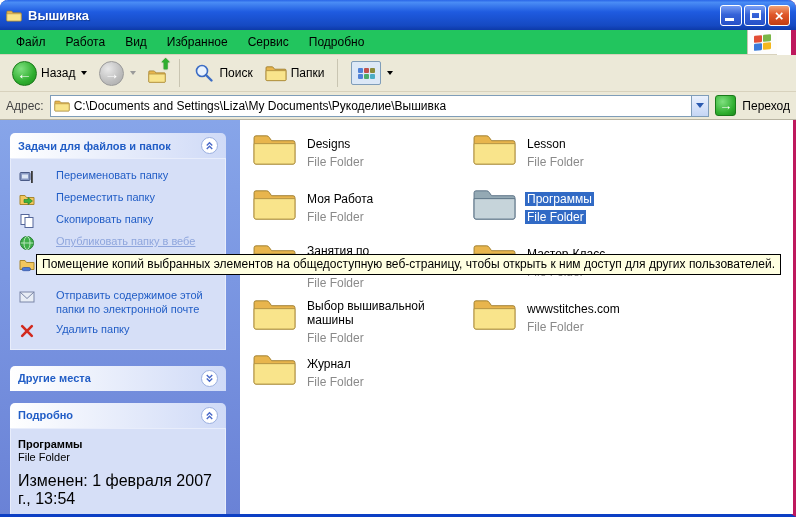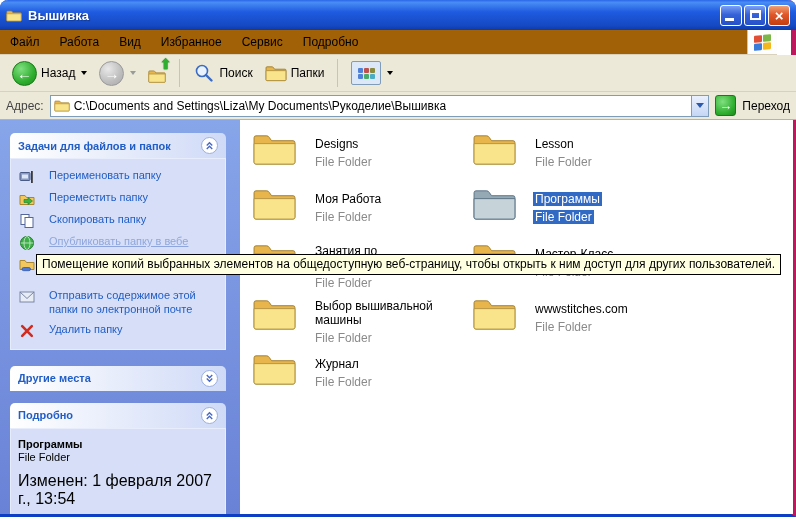--- a/index.html
+++ b/index.html
@@ -17,22 +17,22 @@
     text-shadow:1px 1px 1px #123a94; flex:1; }
   .win-btn { width:22px; height:21px; border:1px solid #fff; border-radius:3px; margin-left:2px;
     display:flex; align-items:center; justify-content:center; position:relative;
     background:linear-gradient(180deg,#7aa0f5,#3663d8 45%,#2650c8); }
   .win-btn.close { background:linear-gradient(180deg,#f0a173,#e0572a 45%,#c23d12); }
   .glyph-min { position:absolute; left:4px; bottom:4px; width:9px; height:3px; background:#fff; }
   .glyph-max { width:11px; height:10px; border:2px solid #fff; border-top-width:3px; }
   .glyph-close { color:#fff; font-weight:bold; font-size:15px; line-height:1; }
 
   
-  .menubar { position:absolute; left:-3px; top:30px; width:777px; height:25px; background:#a16207;
-    border-bottom:1px solid #d8d2bd; display:flex; align-items:center; }
+  .menubar { position:absolute; left:-3px; top:30px; width:777px; height:25px; background:#22c55e;
+    border-bottom:1px solid #d8d2bd; display:flex; align-items:center; padding-left:6px; }
   .menu-item { font-size:12px; color:#000; padding:4px 10px; cursor:default; }
   .winlogo-box { position:absolute; right:0; top:0; width:30px; height:24px; background:#fdfdfd;
     border-left:1px solid #c9c5b2; display:flex; align-items:center; justify-content:center; }
   .winflag { width:17px; height:15px; display:grid; grid-template-columns:8px 8px; grid-template-rows:7px 7px;
     gap:1px; transform:skewY(-6deg); }
   .winflag span { border-radius:1px; }
   .wf-r{background:#e14e36}.wf-g{background:#7ab648}.wf-b{background:#3a7ad9}.wf-y{background:#f3b71e}
 
   
   .toolbar { position:absolute; left:-3px; top:55px; width:796px; height:37px; background:#ece9d8;
@@ -85,21 +85,21 @@
   .panel { width:216px; margin:0 0 0 10px; }
   .panel-header { height:25px; border-radius:5px 5px 0 0;
     background:linear-gradient(90deg,#ffffff 0%,#cfdaf7 100%);
     display:flex; align-items:center; justify-content:space-between; padding:0 8px; }
   .panel-title { color:#215dc6; font-weight:bold; font-size:11px; }
   .chev-btn { width:17px; height:17px; border-radius:50%; background:#fff; border:1px solid #9aafe0;
     display:flex; align-items:center; justify-content:center; }
   .panel-body { background:#d6dff7; box-shadow:inset 0 0 0 1px rgba(255,255,255,.45); padding:8px 6px; }
 
   .task-list { list-style:none; }
-  .task-item { display:flex; align-items:flex-start; gap:14px; padding:3px 2px; position:relative; }
+  .task-item { display:flex; align-items:flex-start; gap:21px; padding:3px 2px; position:relative; }
   .task-icon { width:17px; height:16px; flex:0 0 17px; display:flex; align-items:center; justify-content:center; }
   .task-label { font-size:11px; color:#215dc6; line-height:1.25; }
   .task-item.hovered .task-label { color:#8fa6dd; text-decoration:underline; }
   .task-item.two-line { height:32px; overflow:visible; }
   .annotation-line { display:none; }
   .task-item.annotated .annotation-line { display:block; position:absolute; left:22px; bottom:-3px;
     width:152px; height:3px; background:#e00000; border-radius:2px; z-index:5; }
 
   .details-name { font-size:11px; font-weight:bold; color:#000; }
   .details-type { font-size:11px; color:#000; margin-top:1px; }
@@ -107,21 +107,21 @@
 
   .spacer-13{height:13px}.spacer-16{height:16px}.spacer-12{height:12px}
 
   
   .file-grid { display:grid; grid-template-columns:220px 220px; grid-auto-rows:55px;
     padding:10px 0 0 12px; }
   .file-item { display:flex; align-items:flex-start; gap:8px; }
   .folder-svg { width:45px; height:37px; flex:0 0 45px; }
   .fold-back { fill:#e8b54d; stroke:#a08030; stroke-width:1; }
   .fold-front { fill:#f9e48b; stroke:#b49544; stroke-width:1; }
-  .file-text { padding-top:4px;margin-left:8px; }
+  .file-text { padding-top:4px; }
   .file-name { font-size:12px; color:#000; display:inline-block; padding:0 2px; }
   .file-type { font-size:12px; color:#8a8a8a; display:inline-block; padding:0 2px; margin-top:1px; }
   .file-item.selected .fold-back { fill:#94a9b4; stroke:#5d7387; }
   .file-item.selected .fold-front { fill:#c6d4da; stroke:#5d7387; }
   .file-item.selected .file-name, .file-item.selected .file-type { background:#316ac5; color:#fff; }
 
   
   .tooltip { position:absolute; left:33px; top:254px; background:#ffffe1; border:1px solid #000;
     font-size:12px; color:#000; padding:2px 5px 3px 5px; white-space:nowrap; z-index:50; }
 

